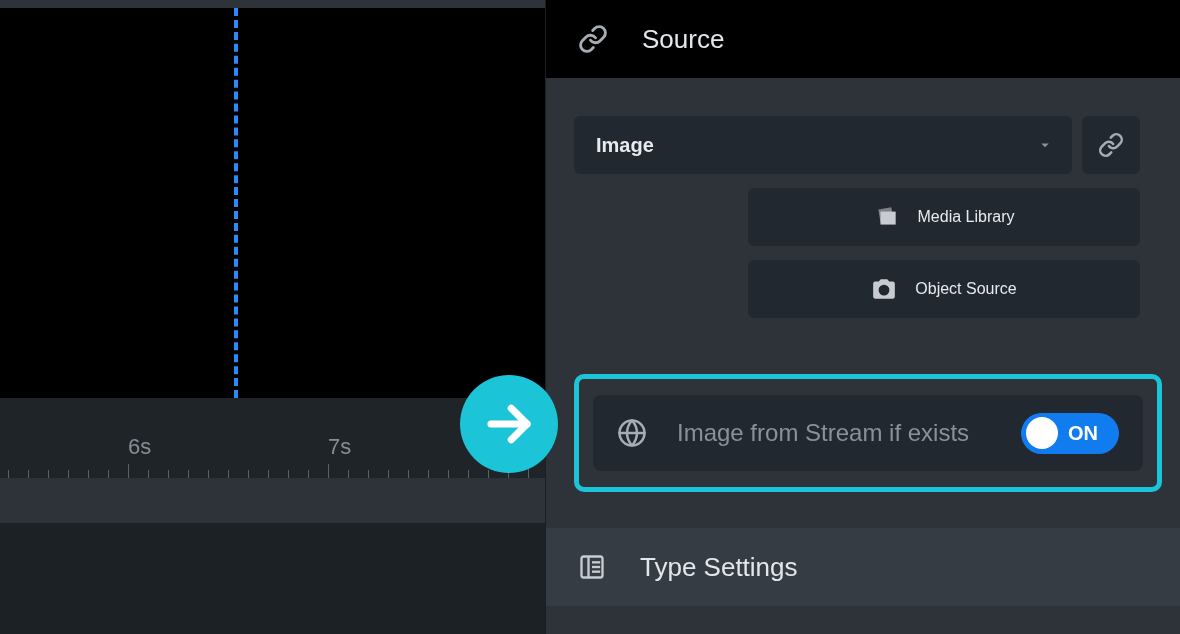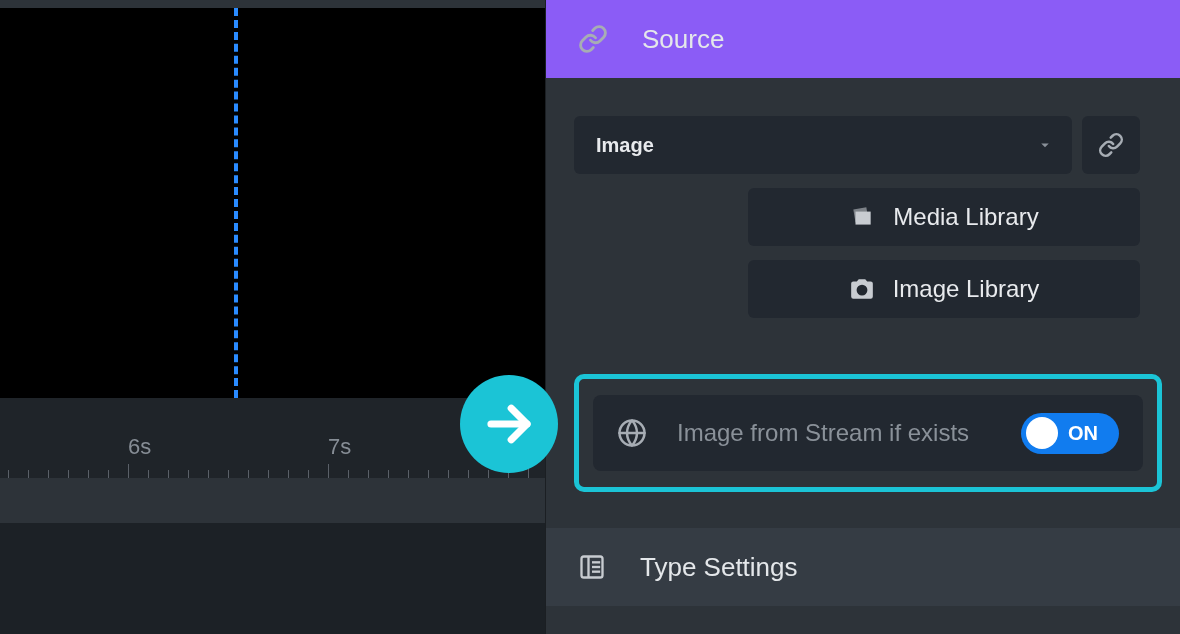--- a/index.html
+++ b/index.html
@@ -87,21 +87,21 @@
   width: 635px;
   height: 634px;
   background: #2d3339;
   border-left: 1px solid #1b1f23;
 }
 .section-header {
   display: flex;
   align-items: center;
   height: 78px;
   padding-left: 32px;
-  background: #8b5cf6;
+  background: #000000;
   gap: 34px;
 }
 .section-header.lower { background: #353c44; }
 .section-title {
   color: #e4e7ea;
   font-size: 26px;
   font-weight: 500;
 }
 .link-icon {
   color: #a7adb4;
@@ -155,21 +155,21 @@
 }
 .lib-btn {
   background: #222830;
   height: 58px;
   border-radius: 6px;
   display: flex;
   align-items: center;
   justify-content: center;
   gap: 18px;
   color: #e8eaed;
-  font-size: 24px;
+  font-size: 16px;
   flex: 1;
 }
 .stream-box {
   margin: 56px 18px 0 28px;
   border: 5px solid #1bc4d6;
   border-radius: 10px;
   padding: 16px 14px;
 }
 .stream-inner {
   background: #222830;
@@ -306,21 +306,21 @@
     </div>
 
     <div class="lib-row">
       <div class="lib-btn">
         <span>
           <svg width="26" height="26" viewBox="0 0 24 24" fill="#c8ccd1">
               <path d="M20 5h-3.17L15 3H9L7.17 5H4a2 2 0 0 0-2 2v12a2 2 0 0 0 2 2h16a2 2 0 0 0 2-2V7a2 2 0 0 0-2-2zm-8 13a5 5 0 1 1 0-10 5 5 0 0 1 0 10z"></path>
               <path d="M12 10v6M9 13h6" stroke="#222830" stroke-width="2" stroke-linecap="round"></path>
             </svg>
         </span>
-        <span>Image Library</span>
+        <span>Object Source</span>
       </div>
     </div>
   </div>
 
   <div class="stream-box">
     <div class="stream-inner">
       <span class="globe-icon">
         <svg width="30" height="30" viewBox="0 0 24 24" fill="none" stroke="currentColor" stroke-width="2" stroke-linecap="round" stroke-linejoin="round">
             <circle cx="12" cy="12" r="10"></circle>
             <line x1="2" y1="12" x2="22" y2="12"></line>

